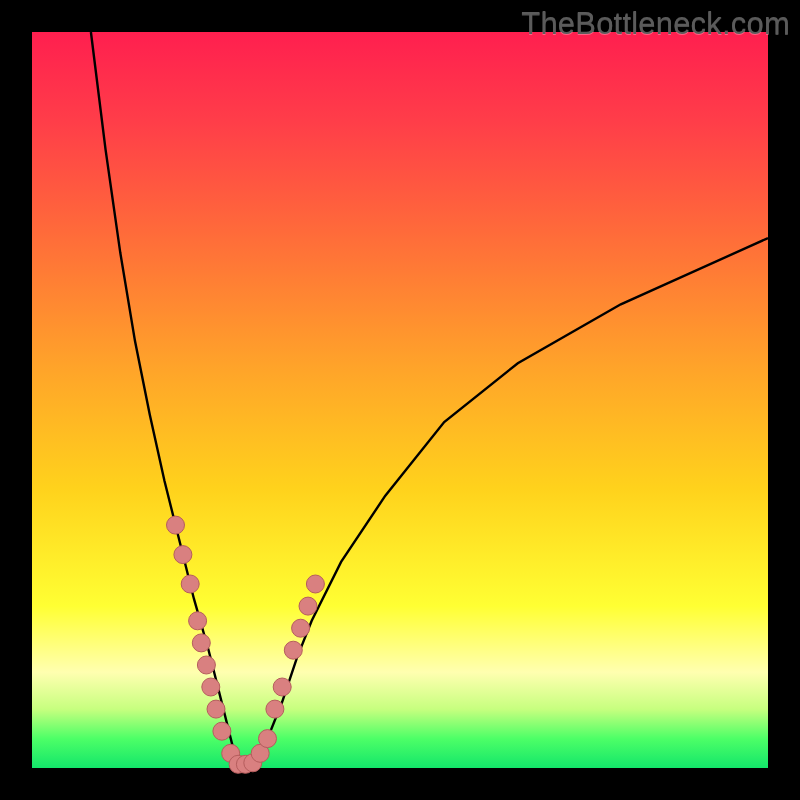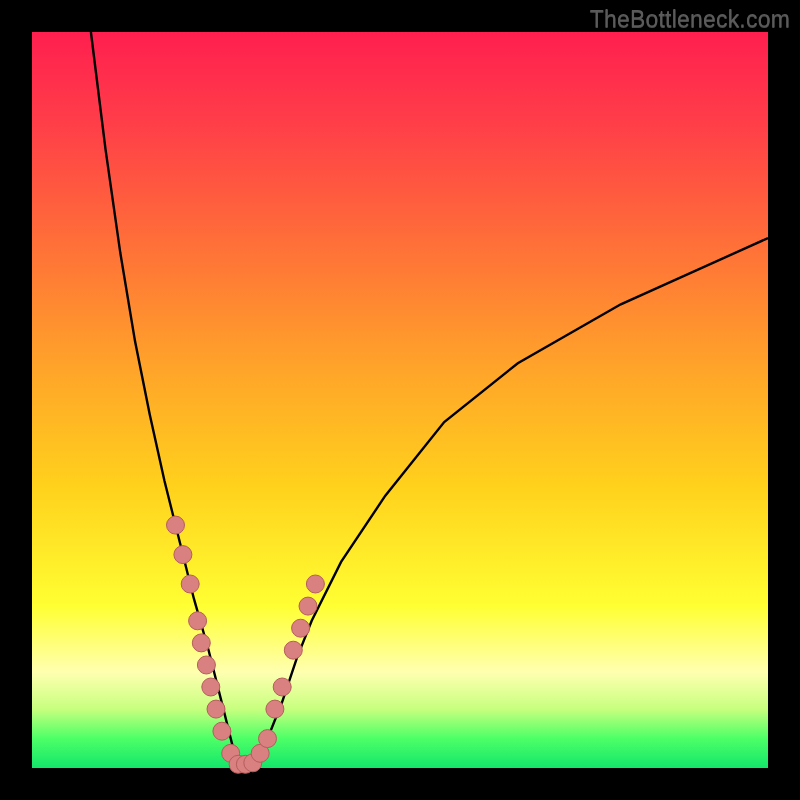--- a/index.html
+++ b/index.html
@@ -35,21 +35,21 @@
       #c7ff7f 92%,
       #4dff67 96%,
       #13e66a 100%
     );
   }
   .watermark {
     position: absolute;
     top: 6px;
     right: 10px;
     color: #5b5b5b;
-    font-size: 23px;
+    font-size: 31px;
     font-weight: 500;
     letter-spacing: 0.2px;
     text-shadow: 0 1px 0 rgba(255,255,255,0.3);
   }
   svg.overlay {
     position: absolute;
     left: 0;
     top: 0;
     width: 736px;
     height: 736px;

